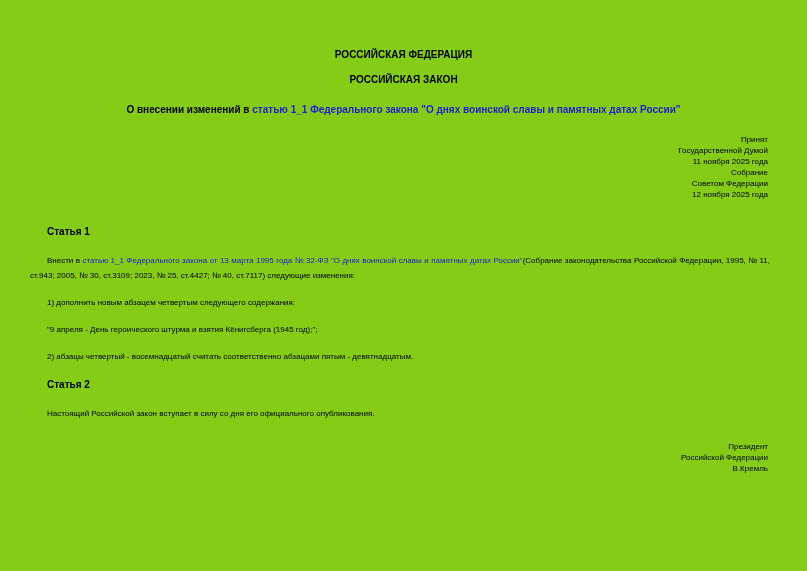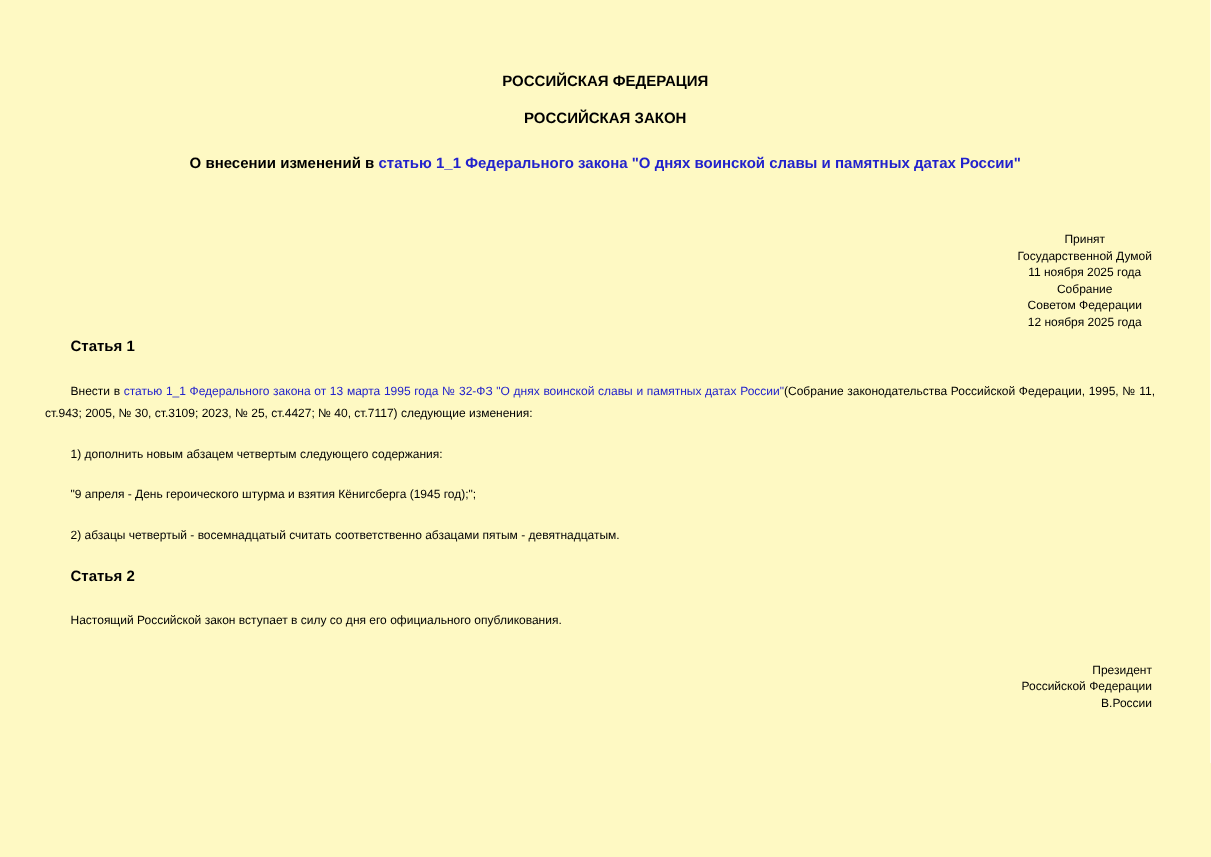--- a/index.html
+++ b/index.html
@@ -4,44 +4,44 @@
 <style>
   html, body {
     margin: 0;
     padding: 0;
     background: #ffffff;
   }
   .page {
     position: relative;
     width: 807px;
     height: 571px;
-    background: #fef9c3;
+    background: #84cc16;
     overflow: hidden;
     font-family: "Liberation Sans", sans-serif;
     color: #000000;
   }
   .center-line {
     position: absolute;
     left: 0;
     width: 100%;
     text-align: center;
     font-weight: bold;
     font-size: 10px;
     line-height: 12px;
     white-space: nowrap;
   }
   .country-heading { top: 49px; }
   .lawtype-heading { top: 74px; }
   .law-title       { top: 104px; }
   .link { color: #2222cc; cursor: pointer; }
   .adoption-block {
     position: absolute;
-    top: 154px;
+    top: 134px;
     right: 39px;
-    text-align: center;
+    text-align: right;
     font-size: 8px;
     line-height: 11px;
   }
   .body-flow {
     position: absolute;
     left: 30px;
     right: 37px;
     top: 224px;
     font-size: 8px;
     line-height: 15px;
@@ -109,17 +109,17 @@
 
     <div class="article-heading second">Статья 2</div>
 
     <p class="para">Настоящий Российской закон вступает в силу со дня его официального опубликования.</p>
 
   </div>
 
   <div class="signature-block">
     <div>Президент</div>
     <div>Российской Федерации</div>
-    <div>В.России</div>
+    <div>В.Кремль</div>
   </div>
 
 
 </div>
 
 </body></html>

